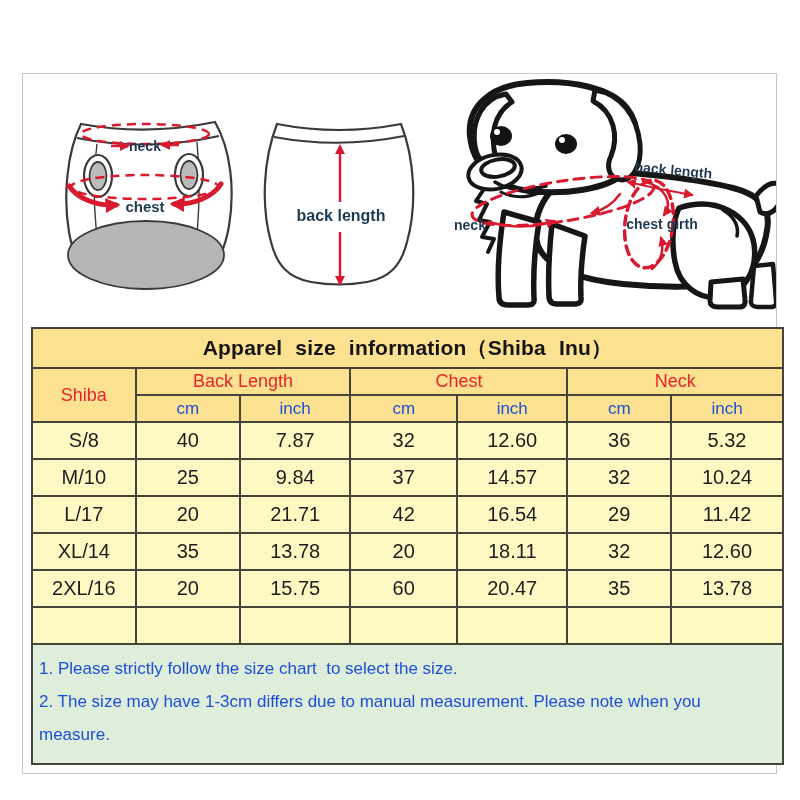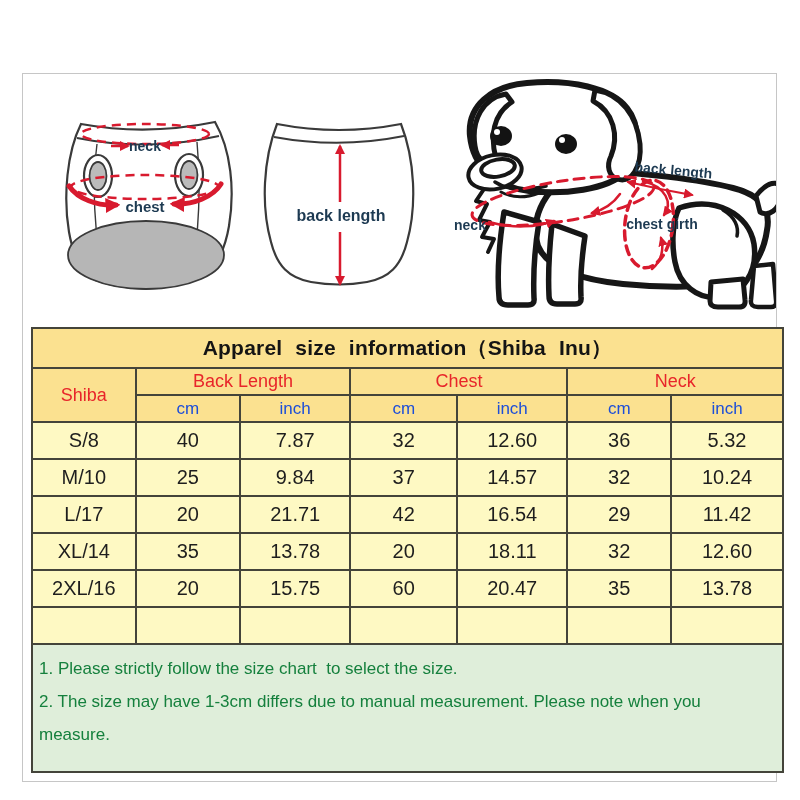--- a/index.html
+++ b/index.html
@@ -21,21 +21,21 @@
   tr.title-row td{
     background:#fbe190;height:38px;font-size:21px;font-weight:bold;color:#141414;
     word-spacing:7px;letter-spacing:0.2px;
   }
   tr.head-row td{background:#fbe190;color:#e8252a;font-size:18px;height:25px;}
   tr.units-row td{background:#fbe190;color:#1d4ed8;font-size:17px;height:25px;}
   td.size-head{font-size:18px;}
   tr.data-row td{background:#fef9c3;height:35px;font-size:20px;color:#1e1e1e;}
   tr.notes-row td{
     background:#dfeeda;text-align:left;vertical-align:top;
-    padding:7px 8px 20px 6px;font-size:17px;color:#15803d;
+    padding:7px 8px 12px 6px;font-size:17px;color:#1d4ed8;
   }
   .note-line{white-space:pre-wrap;line-height:1.95;}
   svg text.lbl{fill:#1d3a52;font-weight:bold;font-family:"Liberation Sans",sans-serif;}
 </style>
 </head>
 <body>
 
 <div class="canvas">
   <div class="panel">
 

